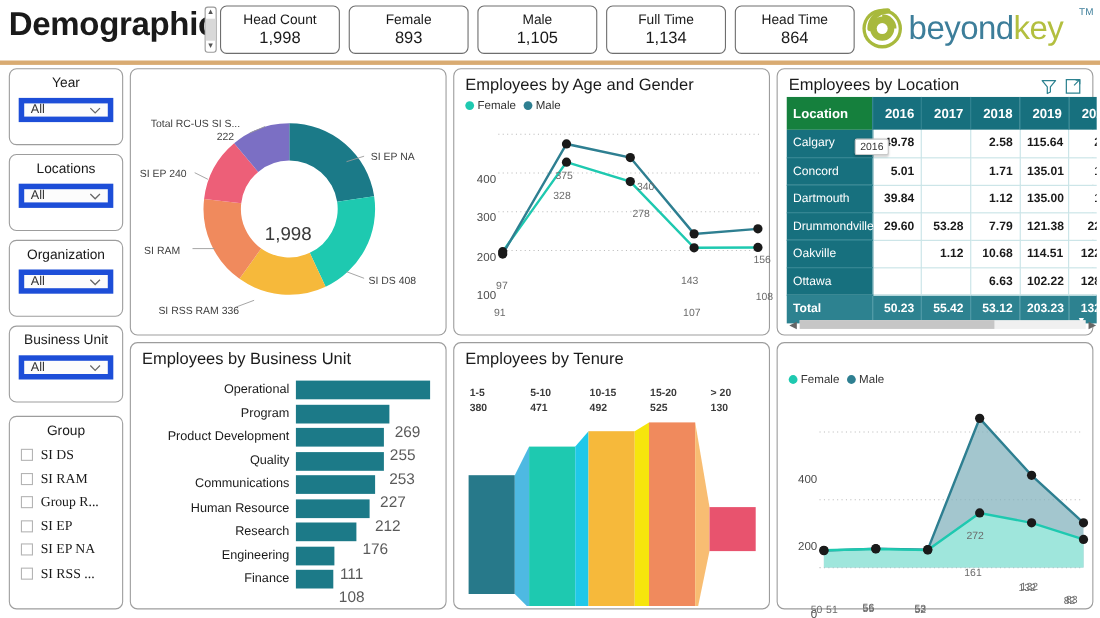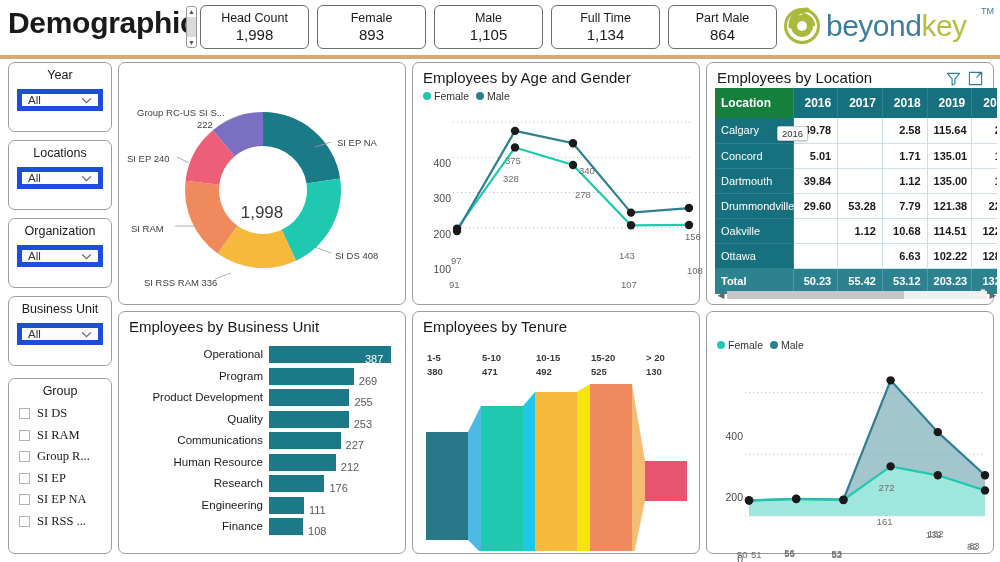--- a/index.html
+++ b/index.html
@@ -150,21 +150,21 @@
   }
   .tbl-vscroll .arr { font-size:8px; color:#fff; text-align:center; line-height:8px; }
 
   .icon-btn { position:absolute; top:8px; width:15px; height:15px; cursor:pointer; }
 
   
   .hb-row { position:absolute; height:17px; }
   .hb-name { position:absolute; right:100%; margin-right:6px; top:0;
              font-size:11.5px; color:#1a1a1a; white-space:nowrap; line-height:17px; }
   .hb-bar { position:absolute; left:0; top:0; height:17px; background:#1c7a88; }
-  .hb-val { position:absolute; top:5px; font-size:11px; line-height:17px; white-space:nowrap; }
+  .hb-val { position:absolute; top:16px; font-size:14px; line-height:17px; white-space:nowrap; }
   .tn-cat { position:absolute; font-size:9.5px; color:#3b3b3b; font-weight:700; }
   .tn-val { position:absolute; font-size:9.5px; color:#3b3b3b; font-weight:700; }
 </style>
 </head>
 <body>
 
 <div id="app">
 
   <div class="header">
     <div class="hdr-title">Demographic</div>
@@ -186,21 +186,21 @@
         </div>
         <div class="kpi">
           <div class="kpi-label">Male</div>
           <div class="kpi-value">1,105</div>
         </div>
         <div class="kpi">
           <div class="kpi-label">Full Time</div>
           <div class="kpi-value">1,134</div>
         </div>
         <div class="kpi">
-          <div class="kpi-label">Part Male</div>
+          <div class="kpi-label">Head Time</div>
           <div class="kpi-value">864</div>
         </div>
       </div>
 
     <div class="logo">
       <svg class="logo-mark" viewBox="0 0 40 40">
         <circle cx="20" cy="20" r="18" fill="#a8b93c"></circle>
         <path d="M20 6 A14 14 0 1 0 34 20 A14 14 0 0 1 20 6 Z" fill="#ffffff" opacity="0"></path>
         <circle cx="20" cy="20" r="13" fill="none" stroke="#ffffff" stroke-width="4"></circle>
         <path d="M20 7 L20 20 L33 20 A13 13 0 0 0 20 7 Z" fill="#a8b93c"></path>
@@ -304,21 +304,21 @@
             <path d="M122 30 L108 36"></path>
           </g>
       </svg>
       <div class="donut-center">1,998</div>
       <div id="donut-labels">
           <div class="pie-lbl" style="left:218px; top:52px;">SI EP NA</div>
           <div class="pie-lbl" style="left:216px; top:165px;">SI DS 408</div>
           <div class="pie-lbl" style="left:25px; top:192px;">SI RSS RAM 336</div>
           <div class="pie-lbl" style="left:12px; top:138px;">SI RAM</div>
           <div class="pie-lbl" style="left:8px; top:68px;">SI EP 240</div>
-          <div class="pie-lbl" style="left:18px; top:22px;">Group RC-US SI S...</div>
+          <div class="pie-lbl" style="left:18px; top:22px;">Total RC-US SI S...</div>
           <div class="pie-lbl" style="left:78px; top:34px;">222</div>
         </div>
     </div>
   </div>
 
   <div class="panel" style="left:412px; top:62px; width:288px; height:243px;">
     <div class="panel-title">Employees by Age and Gender</div>
     <div class="legend">
       <div class="lg-item">
         <span class="lg-dot" style="background:#1ec9b0"></span>

